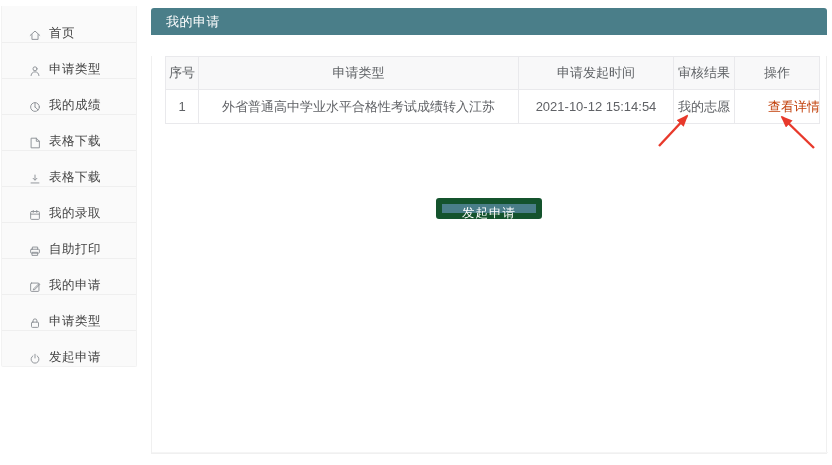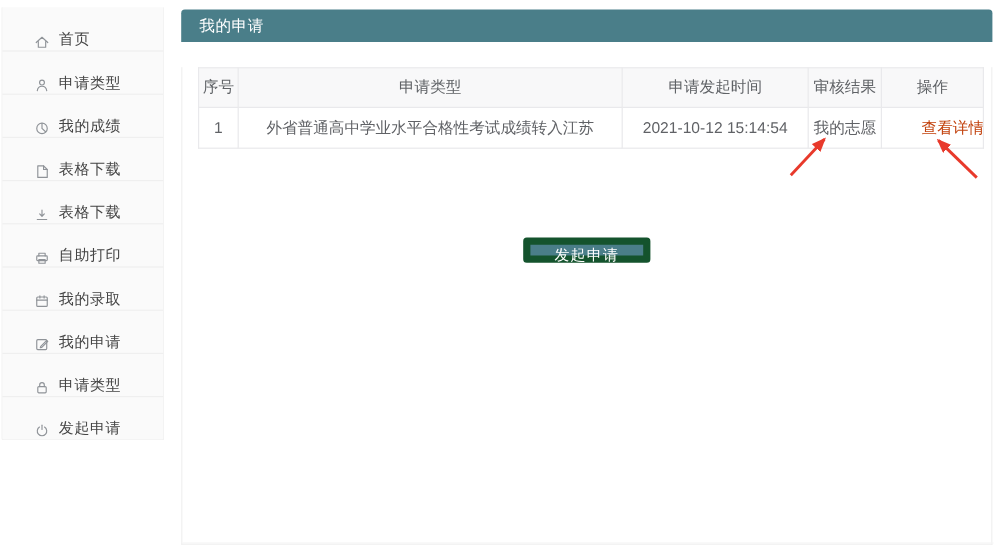--- a/index.html
+++ b/index.html
@@ -110,35 +110,35 @@
       <span class="icn">
           <svg viewBox="0 0 16 16">
             <path d="M8 3.5v5.5M5.8 7.2L8 9.4l2.2-2.2M3.5 12.5h9"></path>
           </svg>
         </span>
       <span class="lbl">表格下载</span>
     </li>
     <li>
       <span class="icn">
           <svg viewBox="0 0 16 16">
+            <rect x="3" y="4" width="10" height="9" rx="1"></rect>
+            <path d="M3 7h10M6 2.8V5M10 2.8V5"></path>
+          </svg>
+        </span>
+      <span class="lbl">我的录取</span>
+    </li>
+    <li>
+      <span class="icn">
+          <svg viewBox="0 0 16 16">
             <path d="M5 6V3.5h6V6"></path>
             <rect x="3" y="6" width="10" height="4.5" rx="0.8"></rect>
             <rect x="5" y="9.5" width="6" height="3.5"></rect>
           </svg>
         </span>
       <span class="lbl">自助打印</span>
-    </li>
-    <li>
-      <span class="icn">
-          <svg viewBox="0 0 16 16">
-            <rect x="3" y="4" width="10" height="9" rx="1"></rect>
-            <path d="M3 7h10M6 2.8V5M10 2.8V5"></path>
-          </svg>
-        </span>
-      <span class="lbl">我的录取</span>
     </li>
     <li>
       <span class="icn">
           <svg viewBox="0 0 16 16">
             <rect x="3" y="3.5" width="9.5" height="9.5" rx="1"></rect>
             <path d="M6.8 9.8l5.7-5.7 1 1-5.7 5.7-1.4.4z"></path>
           </svg>
         </span>
       <span class="lbl">我的申请</span>
     </li>

